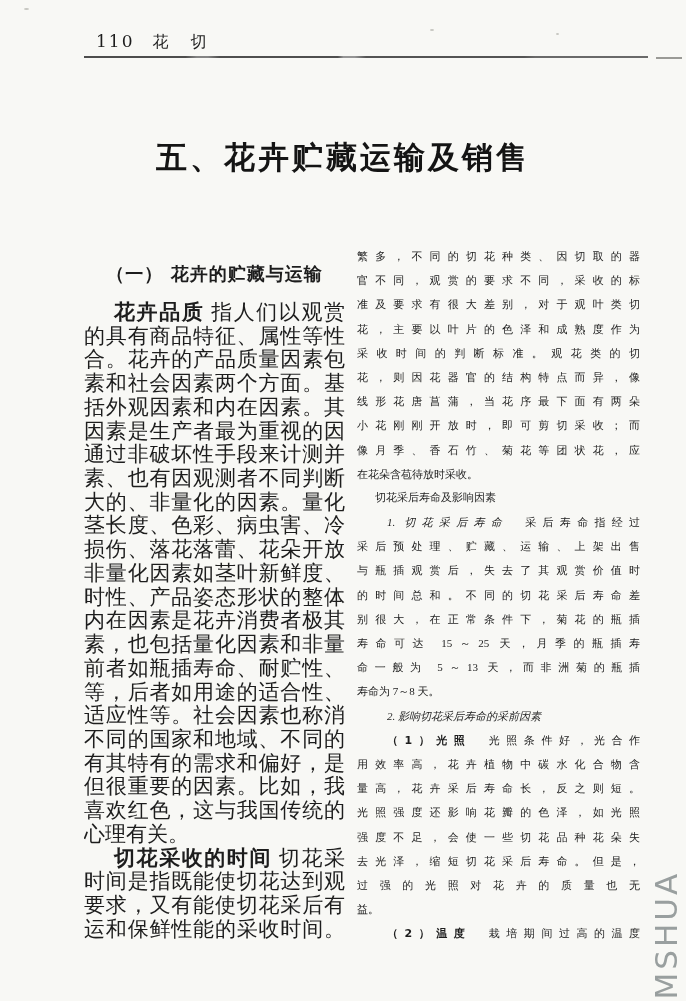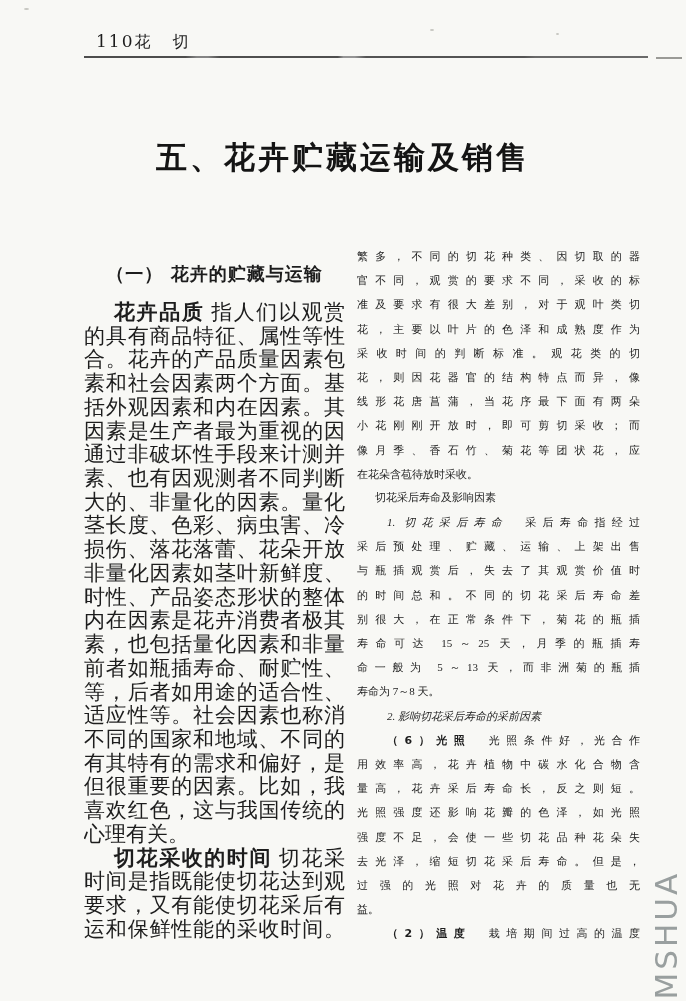--- a/index.html
+++ b/index.html
@@ -8,21 +8,21 @@
     background:#f8f8f5;
     font-family:"Liberation Serif", serif;
     color:#1d1d1d;
     position:relative;
     overflow:hidden;
   }
   .page{position:absolute;inset:0;}
   
   .hdr{position:absolute;top:31px;left:96px;font-size:17px;white-space:nowrap;}
   .hdr .num{letter-spacing:2px;font-family:"DejaVu Serif", serif;}
-  .hdr .bt{font-size:16px;letter-spacing:9px;}
+  .hdr .bt{margin-left:18px;font-size:16px;letter-spacing:9px;}
   .rule{position:absolute;top:56px;left:84px;width:564px;height:2px;
     background:linear-gradient(90deg,#3a3a3a 0 18%,#777 20% 22%,#3c3c3c 24% 45%,#8a8a8a 46% 48%,#424242 50% 78%,#5a5a5a 80% 100%);
     opacity:.9;}
   .rule-tail{position:absolute;top:57px;left:656px;width:26px;height:1.5px;background:#9a9a96;}
   
   .title{position:absolute;top:135px;left:0;width:100%;text-align:center;
     font-family:"DejaVu Sans", sans-serif;font-weight:bold;
     font-size:31px;line-height:44px;letter-spacing:3px;color:#141414;}
   
   .lcol{position:absolute;left:84px;top:257px;width:261px;}
@@ -120,21 +120,21 @@
         <div class="ln">采后预处理、贮藏、运输、上架出售</div>
         <div class="ln">与瓶插观赏后，失去了其观赏价值时</div>
         <div class="ln">的时间总和。不同的切花采后寿命差</div>
         <div class="ln">别很大，在正常条件下，菊花的瓶插</div>
         <div class="ln">寿命可达 15～25 天，月季的瓶插寿</div>
         <div class="ln">命一般为 5～13 天，而非洲菊的瓶插</div>
       </div>
     <div class="ln short">寿命为 7～8 天。</div>
     <div class="ln short ind2 kai">2. 影响切花采后寿命的采前因素</div>
     <div class="ln ind2">
-      <span class="lead">（6）光照</span><span>　光照条件好，光合作</span>
+      <span class="lead">（1）光照</span><span>　光照条件好，光合作</span>
     </div>
     <div>
         <div class="ln">用效率高，花卉植物中碳水化合物含</div>
         <div class="ln">量高，花卉采后寿命长，反之则短。</div>
         <div class="ln">光照强度还影响花瓣的色泽，如光照</div>
         <div class="ln">强度不足，会使一些切花品种花朵失</div>
         <div class="ln">去光泽，缩短切花采后寿命。但是，</div>
       </div>
     <div class="ln">过强的光照对花卉的质量也无</div>
     <div class="ln short">益。</div>

